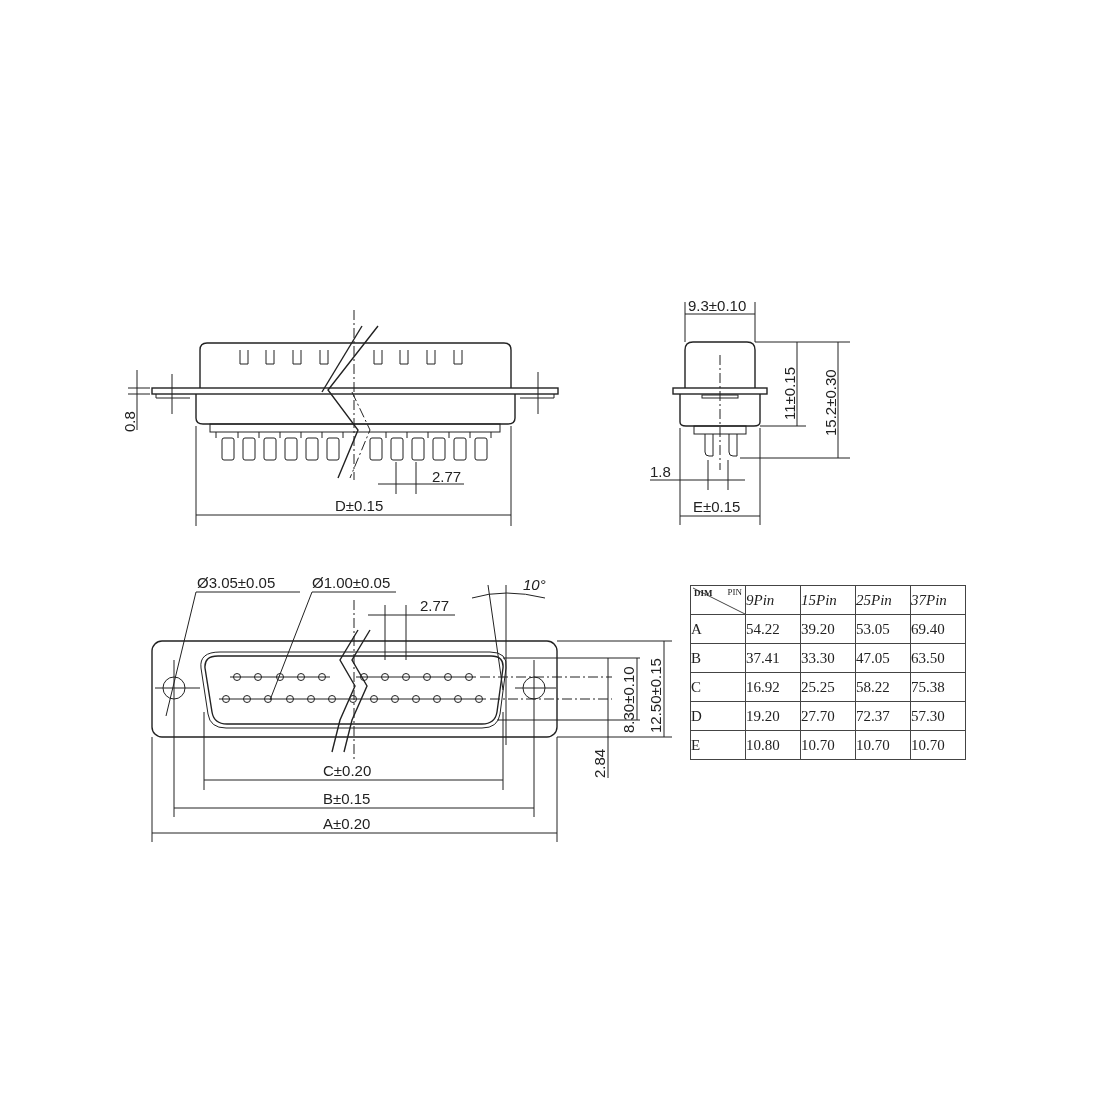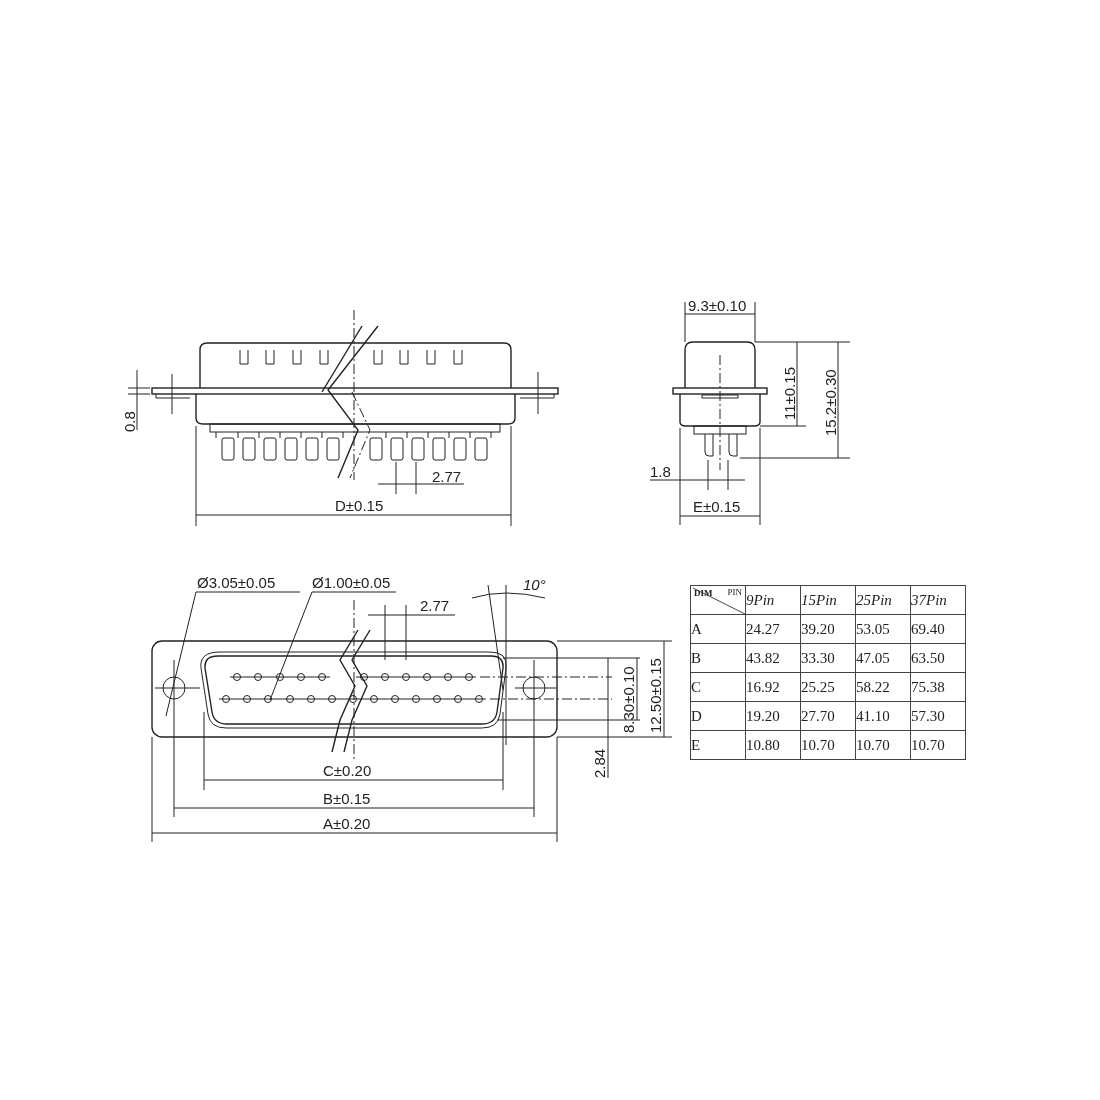--- a/index.html
+++ b/index.html
@@ -223,44 +223,44 @@
       <span class="pin">PIN</span>
       <span class="dimlbl">DIM</span>
     </th>
     <th class="col">9Pin</th>
     <th class="col">15Pin</th>
     <th class="col">25Pin</th>
     <th class="col">37Pin</th>
   </tr>
   <tr>
     <td>A</td>
-    <td>24.27</td>
+    <td>54.22</td>
     <td>39.20</td>
     <td>53.05</td>
     <td>69.40</td>
   </tr>
   <tr>
     <td>B</td>
-    <td>43.82</td>
+    <td>37.41</td>
     <td>33.30</td>
     <td>47.05</td>
     <td>63.50</td>
   </tr>
   <tr>
     <td>C</td>
     <td>16.92</td>
     <td>25.25</td>
     <td>58.22</td>
     <td>75.38</td>
   </tr>
   <tr>
     <td>D</td>
     <td>19.20</td>
     <td>27.70</td>
-    <td>41.10</td>
+    <td>72.37</td>
     <td>57.30</td>
   </tr>
   <tr>
     <td>E</td>
     <td>10.80</td>
     <td>10.70</td>
     <td>10.70</td>
     <td>10.70</td>
   </tr>
 </tbody>

